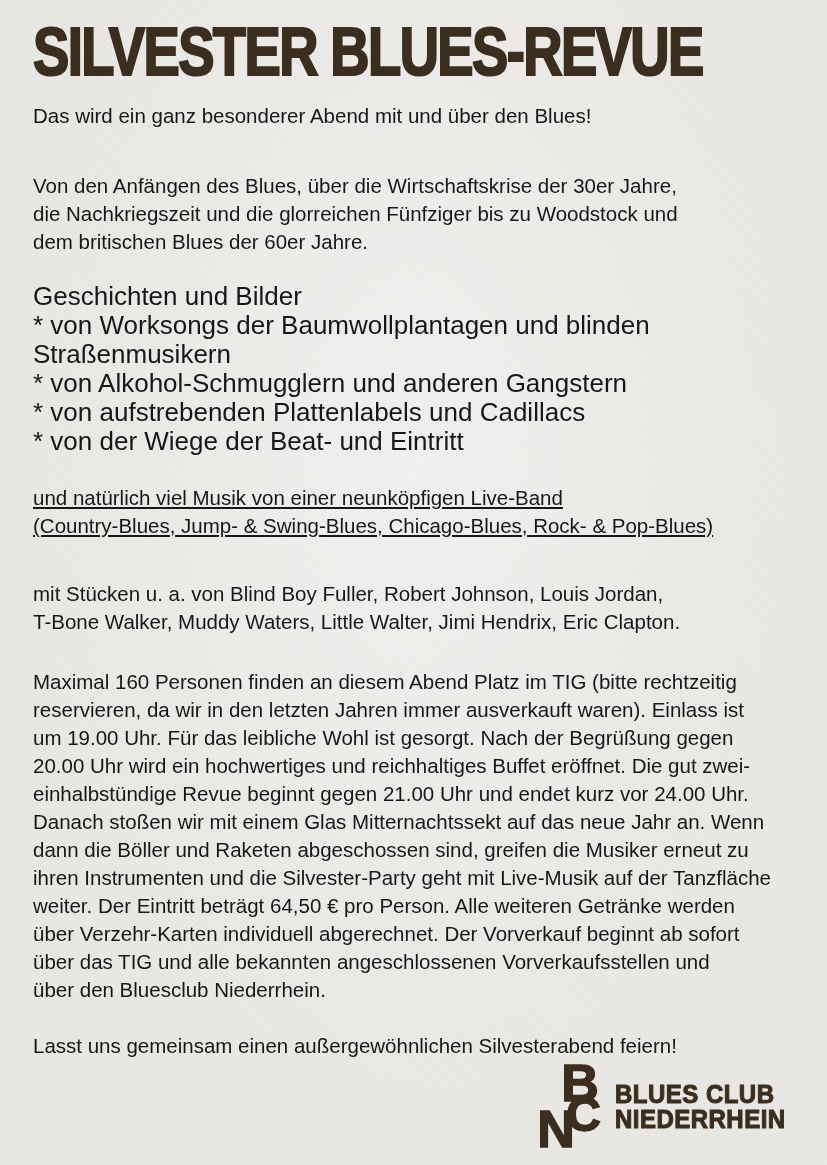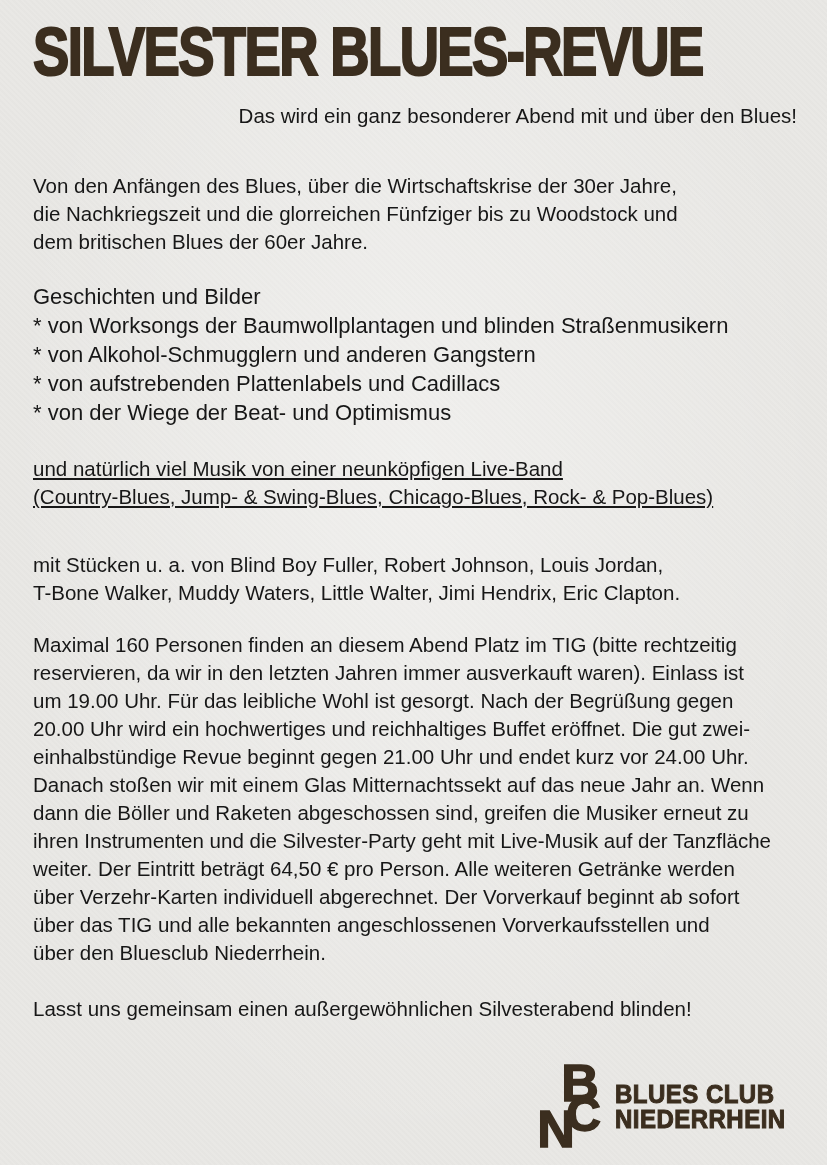--- a/index.html
+++ b/index.html
@@ -32,27 +32,27 @@
     transform: scaleX(0.80);
     transform-origin: 0 50%;
     margin: 0;
   }
   .para {
     font-size: 20.5px;
     line-height: 28px;
     white-space: pre-line;
     color: #171717;
   }
-  .intro     { margin-top: 14px; text-align: right; }
+  .intro     { margin-top: 14px; }
   .history   { margin-top: 42px; }
   .stories   { margin-top: 26px; line-height: 29px; }
-  .stories-item { font-size: 22px; line-height: 29px; }
+  .stories-item { font-size: 26px; line-height: 29px; }
   .band      { margin-top: 28px; text-decoration: underline; }
   .artists   { margin-top: 40px; }
-  .details   { margin-top: 24px; }
+  .details   { margin-top: 32px; }
   .closing   { margin-top: 28px; }
 
   .logo {
     position: absolute;
     right: 34px;
     bottom: 10px;
     display: flex;
     align-items: center;
     color: #3b2e1f;
   }
@@ -93,21 +93,21 @@
 
   <div class="para history">Von den Anfängen des Blues, über die Wirtschaftskrise der 30er Jahre,
 die Nachkriegszeit und die glorreichen Fünfziger bis zu Woodstock und
 dem britischen Blues der 60er Jahre.</div>
 
   <div class="stories">
     <div class="stories-item">Geschichten und Bilder</div>
     <div class="stories-item">* von Worksongs der Baumwollplantagen und blinden Straßenmusikern</div>
     <div class="stories-item">* von Alkohol-Schmugglern und anderen Gangstern</div>
     <div class="stories-item">* von aufstrebenden Plattenlabels und Cadillacs</div>
-    <div class="stories-item">* von der Wiege der Beat- und Optimismus</div>
+    <div class="stories-item">* von der Wiege der Beat- und Eintritt</div>
   </div>
 
   <div class="para band">und natürlich viel Musik von einer neunköpfigen Live-Band
 (Country-Blues, Jump- &amp; Swing-Blues, Chicago-Blues, Rock- &amp; Pop-Blues)</div>
 
   <div class="para artists">mit Stücken u. a. von Blind Boy Fuller, Robert Johnson, Louis Jordan,
 T-Bone Walker, Muddy Waters, Little Walter, Jimi Hendrix, Eric Clapton.</div>
 
   <div class="para details">Maximal 160 Personen finden an diesem Abend Platz im TIG (bitte rechtzeitig
 reservieren, da wir in den letzten Jahren immer ausverkauft waren). Einlass ist
@@ -115,21 +115,21 @@
 20.00 Uhr wird ein hochwertiges und reichhaltiges Buffet eröffnet. Die gut zwei-
 einhalbstündige Revue beginnt gegen 21.00 Uhr und endet kurz vor 24.00 Uhr.
 Danach stoßen wir mit einem Glas Mitternachtssekt auf das neue Jahr an. Wenn
 dann die Böller und Raketen abgeschossen sind, greifen die Musiker erneut zu
 ihren Instrumenten und die Silvester-Party geht mit Live-Musik auf der Tanzfläche
 weiter. Der Eintritt beträgt 64,50 € pro Person. Alle weiteren Getränke werden
 über Verzehr-Karten individuell abgerechnet. Der Vorverkauf beginnt ab sofort
 über das TIG und alle bekannten angeschlossenen Vorverkaufsstellen und
 über den Bluesclub Niederrhein.</div>
 
-  <div class="para closing">Lasst uns gemeinsam einen außergewöhnlichen Silvesterabend blinden!</div>
+  <div class="para closing">Lasst uns gemeinsam einen außergewöhnlichen Silvesterabend feiern!</div>
 
 </div>
 
 <div class="logo">
   <div class="monogram">
     <span class="mono-b">B</span>
     <span class="mono-n">N</span>
     <span class="mono-c">C</span>
   </div>
   <div class="logo-text">

